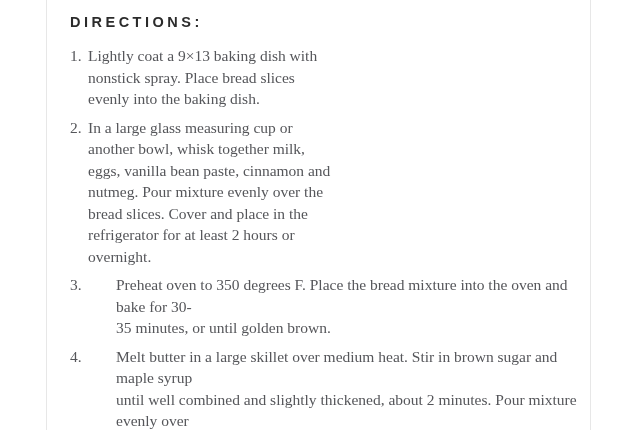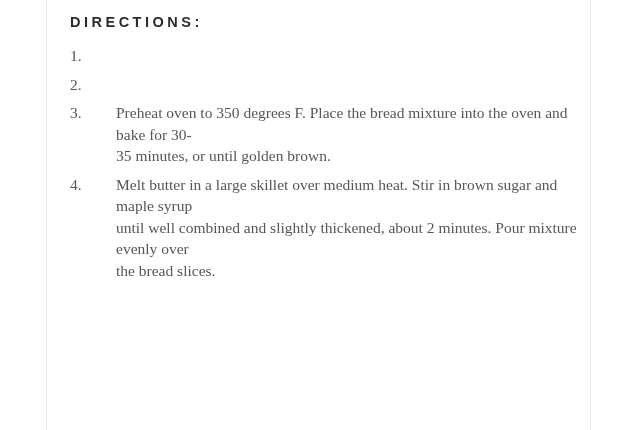--- a/index.html
+++ b/index.html
@@ -58,23 +58,33 @@
 </head>
 <body>
 
 <div class="page">
   <div class="card">
     <h2 class="heading">DIRECTIONS:</h2>
 
     <ol class="steps">
       <li class="step narrow">
         <span class="step-num">1.</span>
+        <span class="step-text">Lightly coat a 9×13 baking dish with
+nonstick spray. Place bread slices
+evenly into the baking dish.</span>
       </li>
       <li class="step narrow">
         <span class="step-num">2.</span>
+        <span class="step-text">In a large glass measuring cup or
+another bowl, whisk together milk,
+eggs, vanilla bean paste, cinnamon and
+nutmeg. Pour mixture evenly over the
+bread slices. Cover and place in the
+refrigerator for at least 2 hours or
+overnight.</span>
       </li>
       <li class="step wide">
         <span class="step-num">3.</span>
         <span class="step-text">Preheat oven to 350 degrees F. Place the bread mixture into the oven and bake for 30-
 35 minutes, or until golden brown.</span>
       </li>
       <li class="step wide">
         <span class="step-num">4.</span>
         <span class="step-text">Melt butter in a large skillet over medium heat. Stir in brown sugar and maple syrup
 until well combined and slightly thickened, about 2 minutes. Pour mixture evenly over

